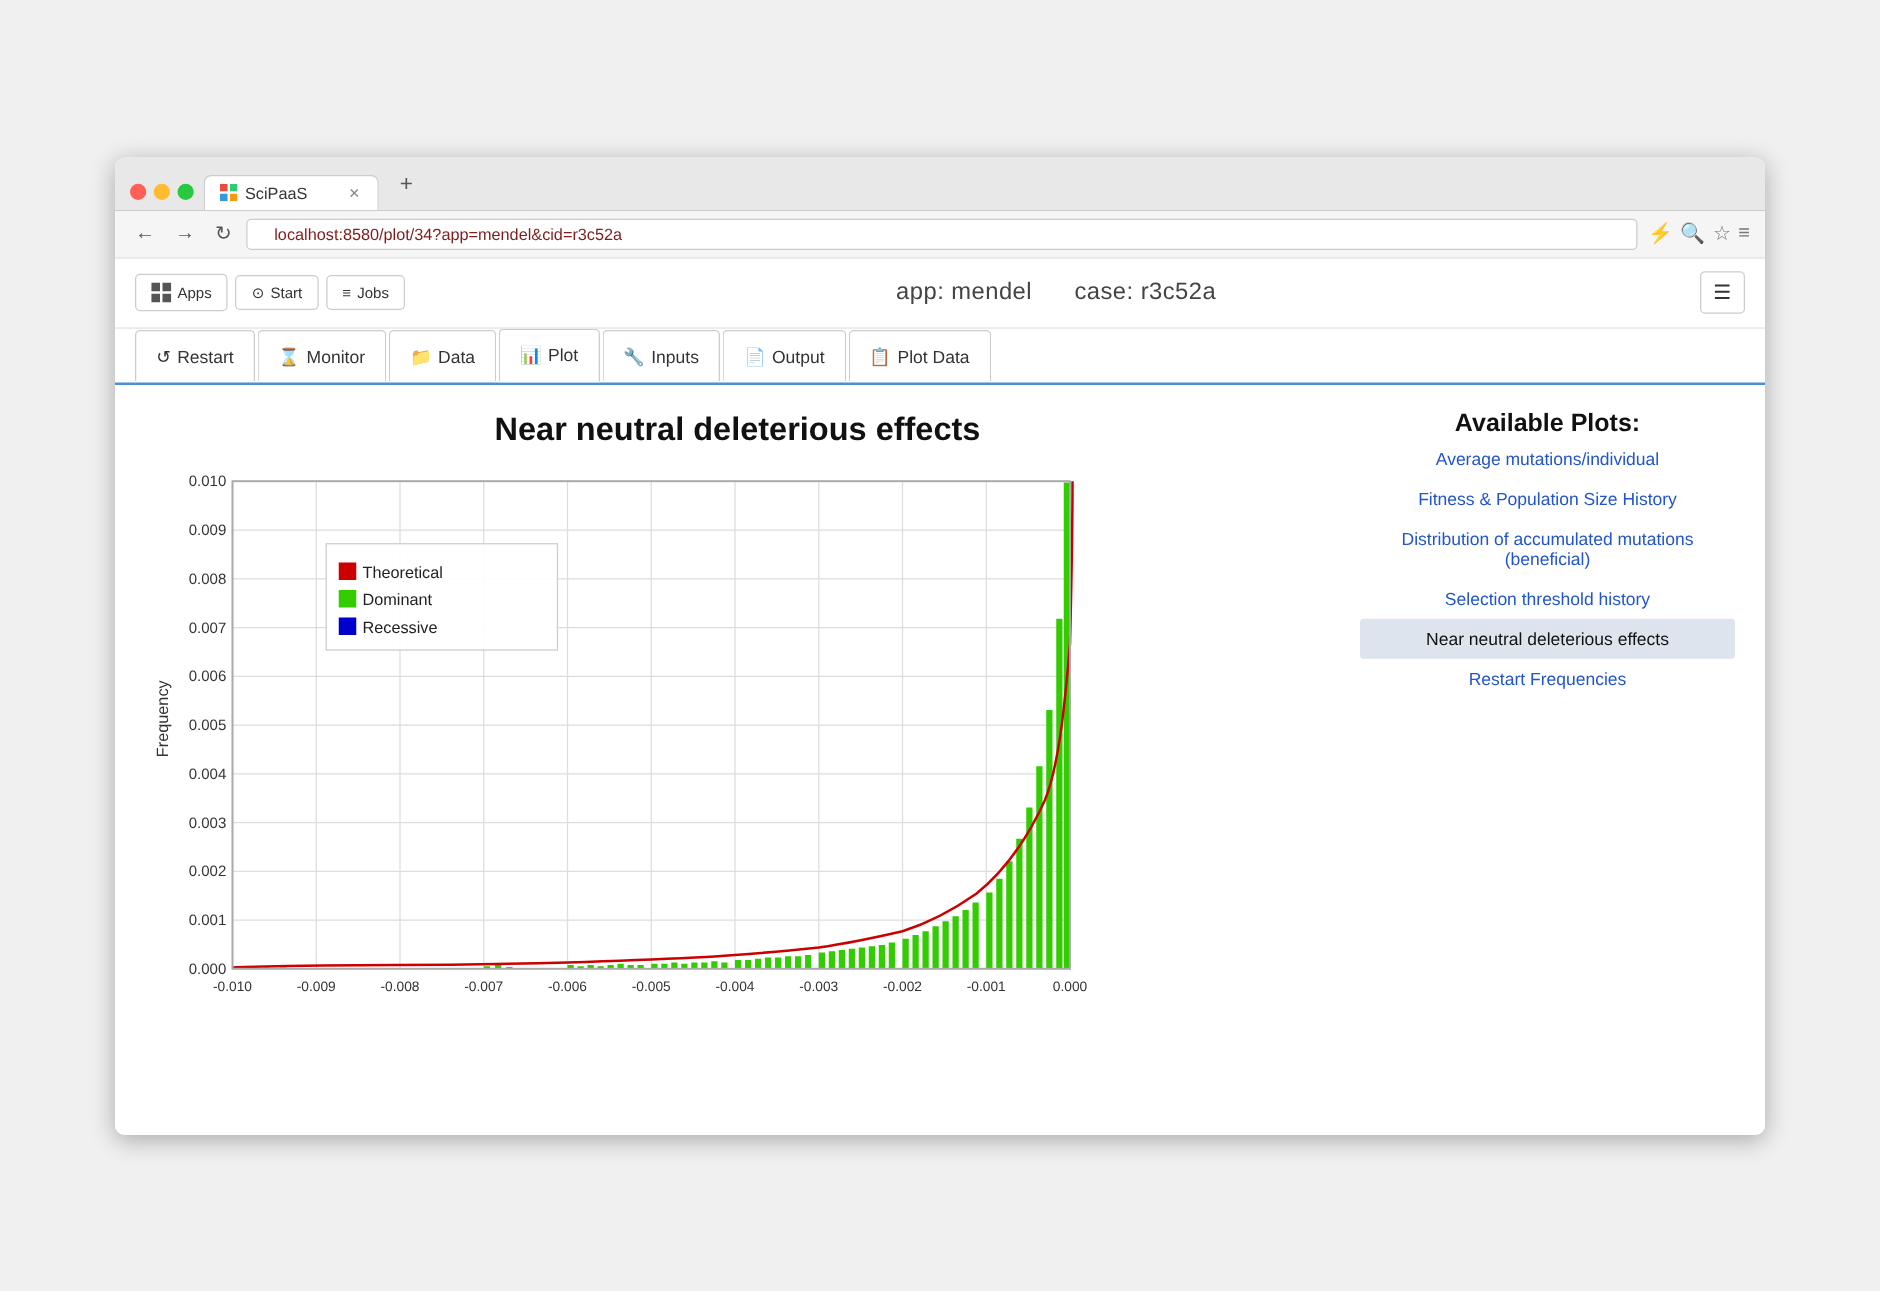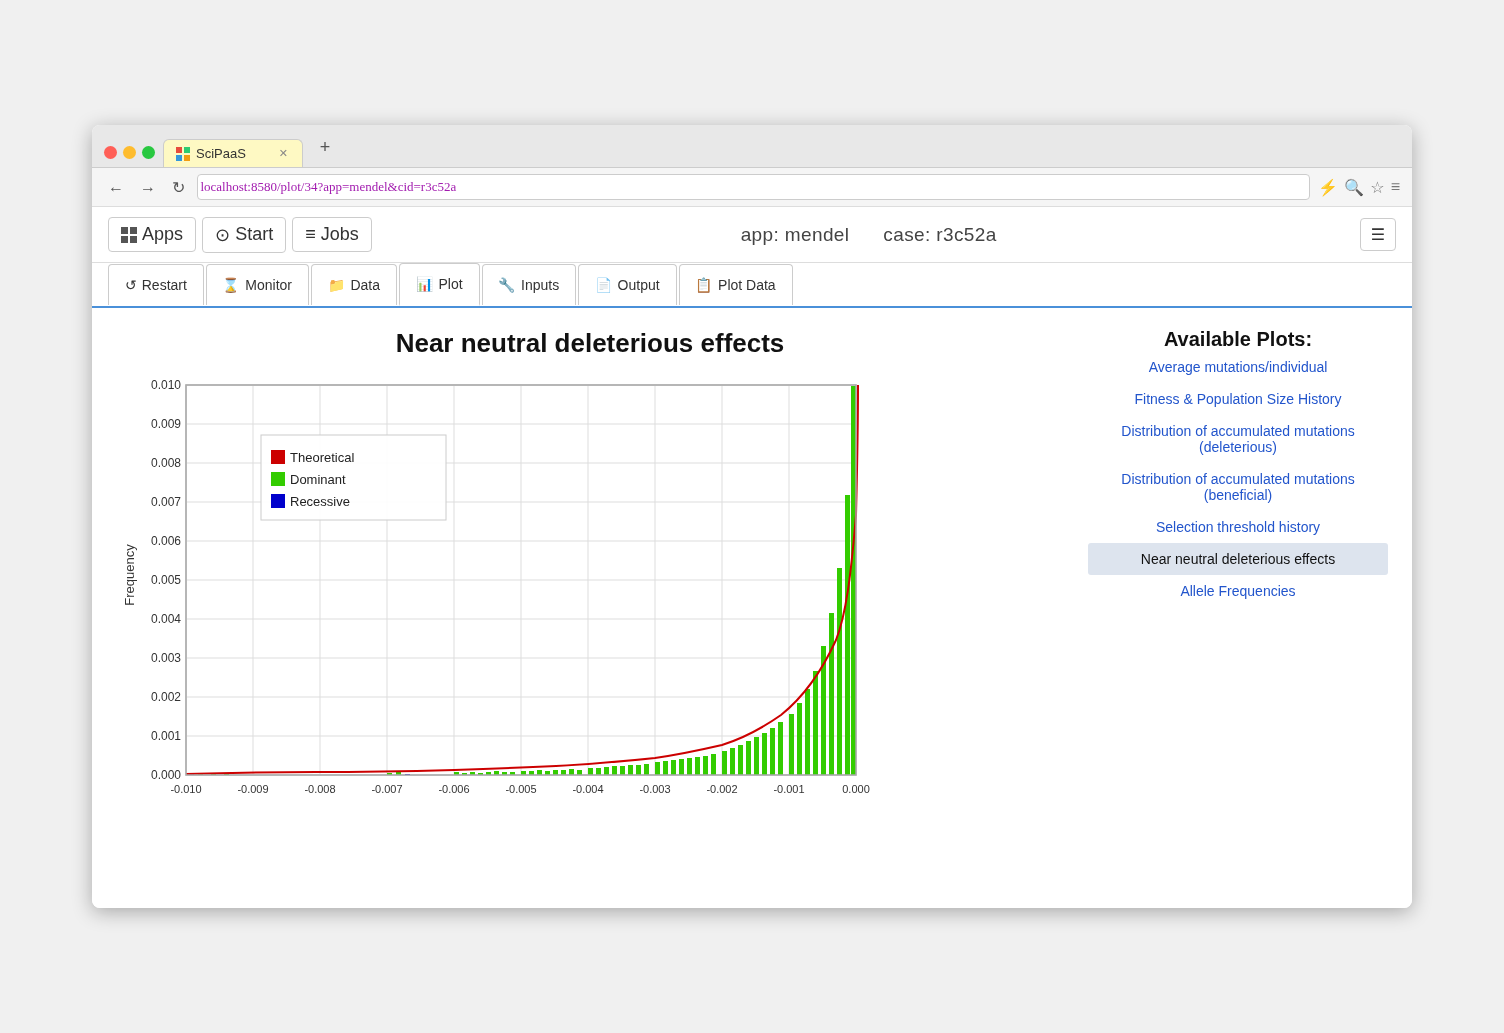--- a/index.html
+++ b/index.html
@@ -33,21 +33,21 @@
       align-items: center;
       margin-bottom: 8px;
     }
     .wc-btn {
       width: 13px; height: 13px; border-radius: 50%; border: none; cursor: pointer;
     }
     .wc-close { background: #ff5f57; }
     .wc-min { background: #febc2e; }
     .wc-max { background: #28c840; }
     .tab {
-      background: #fef9c3;
+      background: #ffffff;
       border: 1px solid #ccc;
       border-bottom: none;
       border-radius: 6px 6px 0 0;
       padding: 6px 12px;
       display: flex;
       align-items: center;
       gap: 6px;
       font-size: 13px;
       color: #333;
       min-width: 140px;
@@ -86,45 +86,44 @@
     .nav-btn {
       background: none; border: none; cursor: pointer;
       color: #555; font-size: 16px; padding: 2px 4px;
     }
     .nav-btn:disabled { color: #bbb; cursor: default; }
     .address-input {
       flex: 1;
       background: #fff;
       border: 1px solid #ccc;
       border-radius: 4px;
-      padding: 4px 2px;
+      padding: 4px 21px;
       font-size: 13px;
-      color: #a21caf;
+      color: #7f1d1d;
       outline: none;
-      font-family: Liberation Serif, serif;
     }
     .addr-icons {
       display: flex; gap: 6px; color: #777; font-size: 16px;
     }
     .addr-icon-btn {
       background: none; border: none; cursor: pointer; color: #777; font-size: 16px;
     }
     
     .app-toolbar {
       background: #fff;
       padding: 0 16px;
       display: flex;
       align-items: center;
       border-bottom: 1px solid #ddd;
       height: 56px;
     }
     .toolbar-btn {
       display: flex; align-items: center; gap: 5px;
       background: #fff; border: 1px solid #ccc; border-radius: 4px;
-      padding: 6px 12px; font-size: 18px; cursor: pointer; color: #333;
+      padding: 6px 12px; font-size: 12px; cursor: pointer; color: #333;
       margin-right: 6px;
     }
     .app-info {
       flex: 1; text-align: center; font-size: 19px; color: #444;
       letter-spacing: 0.02em;
     }
     .hamburger-btn {
       background: #fff; border: 1px solid #ccc; border-radius: 4px;
       padding: 6px 10px; cursor: pointer; font-size: 16px; color: #333;
     }
@@ -425,20 +424,19 @@
           <text x="174" y="131" font-size="13" fill="#222">Recessive</text>
         </svg>
       </div>
     </div>
 
     <div class="sidebar">
       <h3 class="sidebar-title">Available Plots:</h3>
 
       <a class="sidebar-link">Average mutations/individual</a>
       <a class="sidebar-link">Fitness &amp; Population Size History</a>
-      <a class="sidebar-link">Distribution of accumulated mutations (deleterious)</a>
       <a class="sidebar-link">Distribution of accumulated mutations (beneficial)</a>
       <a class="sidebar-link">Selection threshold history</a>
       <a class="sidebar-link active">Near neutral deleterious effects</a>
-      <a class="sidebar-link">Allele Frequencies</a>
+      <a class="sidebar-link">Restart Frequencies</a>
     </div>
   </div>
 </div>
 
 </body></html>

